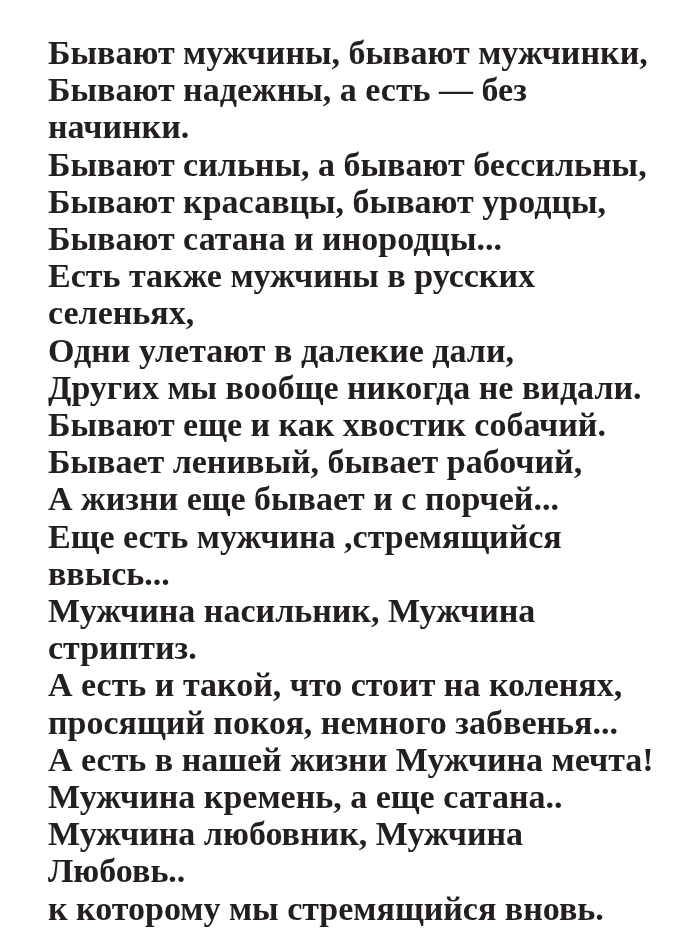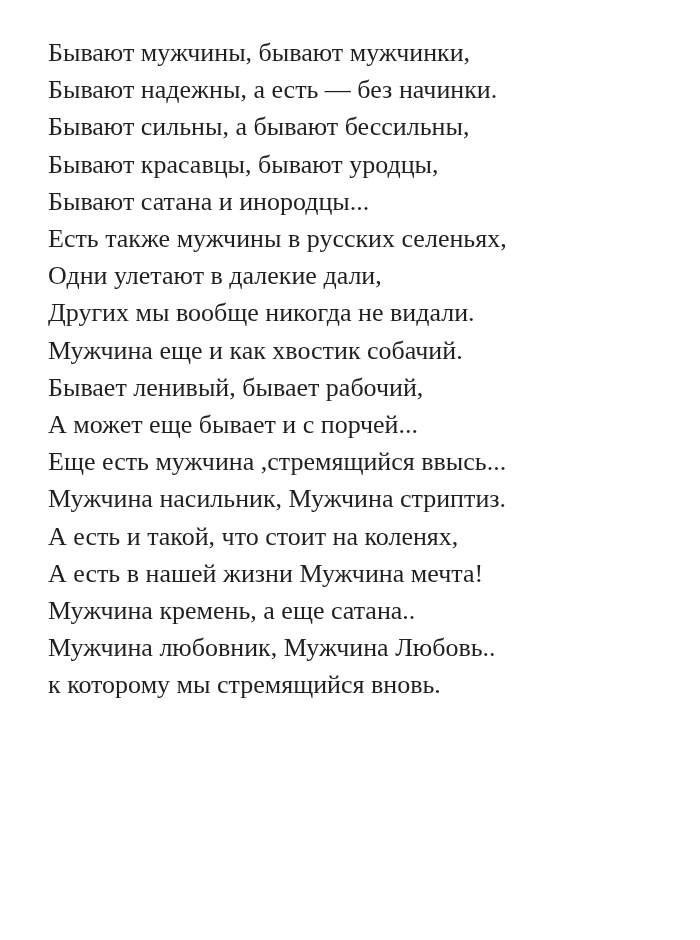--- a/index.html
+++ b/index.html
@@ -16,43 +16,44 @@
     box-sizing: border-box;
     width: 700px;
     height: 940px;
     padding: 34px 40px 0 48px;
     display: flex;
     flex-direction: column;
     justify-content: flex-start;
   }
   .line {
     font-family: "Liberation Serif", serif;
-    font-weight: normal;
-    font-size: 26px;
+    font-weight: bold;
+    font-size: 34px;
     line-height: 37.2px;
     color: #231f20;
     white-space: pre-wrap;
     letter-spacing: 0px;
   }
 </style>
 </head>
 <body>
 
 <div class="poem">
   <div class="line">Бывают мужчины, бывают мужчинки,</div>
   <div class="line">Бывают надежны, а есть — без начинки.</div>
   <div class="line">Бывают сильны, а бывают бессильны,</div>
   <div class="line">Бывают красавцы, бывают уродцы,</div>
   <div class="line">Бывают сатана и инородцы...</div>
   <div class="line">Есть также мужчины в русских селеньях,</div>
   <div class="line">Одни улетают в далекие дали,</div>
   <div class="line">Других мы вообще никогда не видали.</div>
-  <div class="line">Мужчина еще и как хвостик собачий.</div>
+  <div class="line">Бывают еще и как хвостик собачий.</div>
   <div class="line">Бывает ленивый, бывает рабочий,</div>
-  <div class="line">А может еще бывает и с порчей...</div>
+  <div class="line">А жизни еще бывает и с порчей...</div>
   <div class="line">Еще есть мужчина ,стремящийся ввысь...</div>
   <div class="line">Мужчина насильник, Мужчина стриптиз.</div>
   <div class="line">А есть и такой, что стоит на коленях,</div>
+  <div class="line">просящий покоя, немного забвенья...</div>
   <div class="line">А есть в нашей жизни Мужчина мечта!</div>
   <div class="line">Мужчина кремень, а еще сатана..</div>
   <div class="line">Мужчина любовник, Мужчина Любовь..</div>
   <div class="line">к которому мы стремящийся вновь.</div>
 </div>
 
 </body></html>

